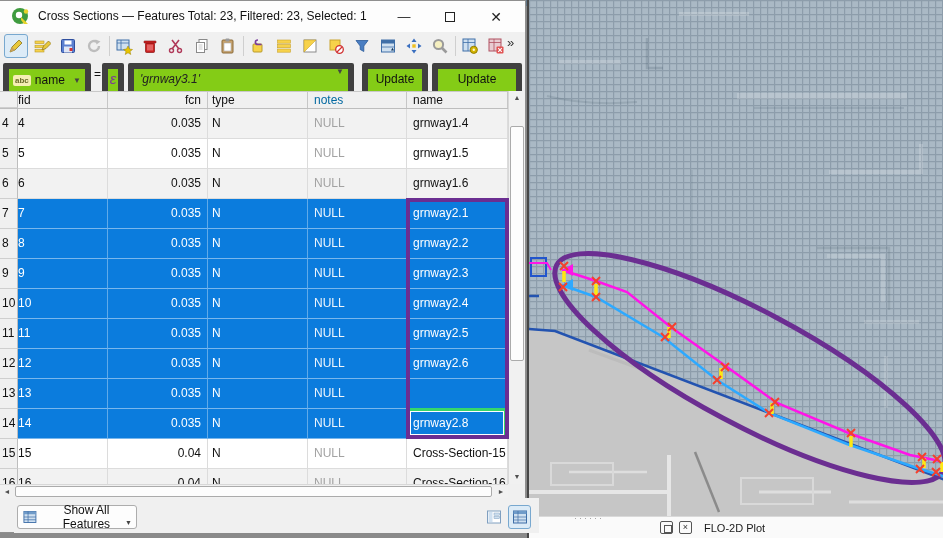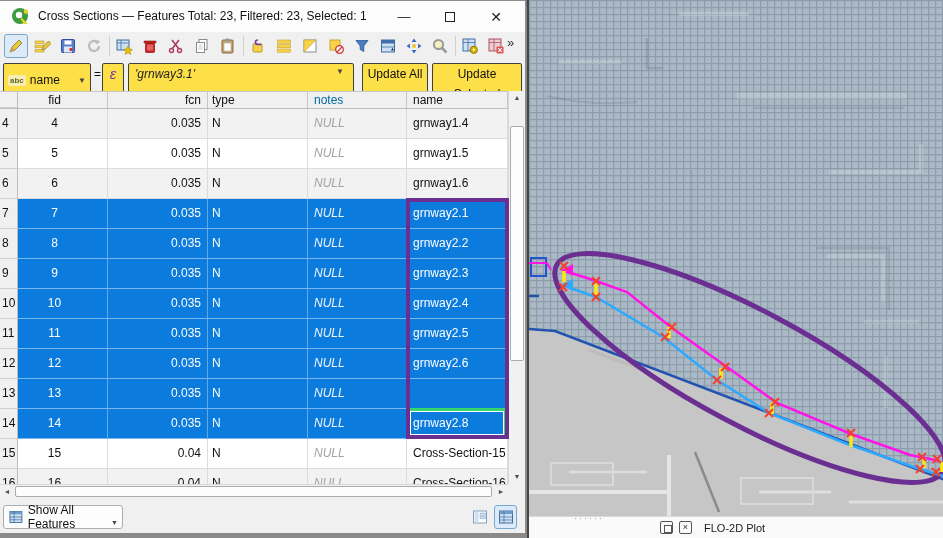--- a/index.html
+++ b/index.html
@@ -23,65 +23,65 @@
   .maxbox { display:inline-block; width:10px; height:10px; border:1.4px solid #222; margin-top:7px; }
 
   .toolbar { position:absolute; left:0; top:31px; width:100%; height:28px; background:#f0f0f0; }
   .tbtn { position:absolute; top:2px; width:24px; height:24px; border:1px solid transparent; border-radius:3px;
           display:flex; align-items:center; justify-content:center; }
   .tbtn.pressed { background:#dcebf7; border-color:#78a8cf; }
   .tsep { position:absolute; top:4px; width:1px; height:20px; background:#cfcfcf; }
   .toverflow { position:absolute; top:3px; left:507px; font-size:13px; color:#333; letter-spacing:-1px; }
 
   .filterbar { position:absolute; left:0; top:59px; width:100%; height:28px; background:#f0f0f0; }
-  .fbtn,.fbox { position:absolute; top:3px; height:34px; background:#fde047; border:1px solid #404040; border-radius:2px; font-size:12px; color:#111; }
+  .fbtn,.fbox { position:absolute; top:3px; height:34px; background:#84cc16; border:6px solid #404040; border-radius:2px; font-size:12px; color:#111; }
   .field-btn { left:3px; width:88px; display:flex; align-items:center; gap:4px; padding:0 4px; }
   .abc-ic { font-size:8px; font-weight:bold; color:#6a6a2a; background:#f6eeb4; border-radius:2px; padding:0 2px; line-height:11px; }
   .fb-caret { margin-left:auto; font-size:8px; color:#444; }
   .eq { position:absolute; left:94px; top:7px; font-size:12px; color:#111; }
   .eps-btn { left:102px; width:22px; text-align:center; font-size:15px; color:#7d3c98; font-style:italic; line-height:20px; }
   .expr { left:128px; width:226px; padding:0 18px 0 6px; font-style:italic; color:#222; line-height:20px; white-space:nowrap; overflow:hidden; }
   .expr-caret { position:absolute; right:4px; top:7px; font-size:8px; color:#444; }
   .upd-all { left:362px; width:66px; text-align:center; line-height:20px; }
   .upd-sel { left:432px; width:90px; text-align:center; line-height:20px; }
 
   
   .grid-area { position:absolute; left:0; top:90px; width:508px; height:393px; background:#fff; overflow:hidden; border-top:1px solid #c9c9c9; }
   .thead { display:flex; height:17px; background:#f0f0f0; border-bottom:1px solid #bdbdbd; }
   .hcell { font-size:12px; color:#111; text-align:left; line-height:16px; border-right:1px solid #c6c6c6; }
   .trow { display:flex; height:30px; background:#fff; }
   .trow.alt { background:#f2f2f2; }
   .trow.sel { background:#0b7cdd; }
   .cell { font-size:12px; color:#111; line-height:29px; border-right:1px solid #dcdcdc; border-bottom:1px solid #dcdcdc; overflow:hidden; white-space:nowrap; }
   .trow.sel .cell { color:#fff; border-right:1px solid rgba(255,255,255,.35); border-bottom:1px solid rgba(255,255,255,.45); }
   .rn { width:18px; background:#f0f0f0; color:#111 !important; padding-left:2px; border-right:1px solid #bdbdbd !important; border-bottom:1px solid #cfcfcf !important; }
-  .c-fid{width:90px; text-align:center; padding-right:16px;}
+  .c-fid{width:90px; text-align:left; padding-right:16px;}
   .c-fcn{width:100px; text-align:right; padding-right:6px;}
   .c-type{width:100px; padding-left:4px;}
-  .c-notes{width:99px; padding-left:6px; font-style:italic; color:#a3a3a3;}
+  .c-notes{width:99px; padding-left:6px; color:#a3a3a3;}
   .trow.sel .c-notes{ color:#eef5fc; }
   .c-name{width:101px; padding-left:6px;}
 
   
   .purple-rect { position:absolute; left:406px; top:197px; width:103px; height:241px; border:4px solid #6b2e91; z-index:6; pointer-events:none; }
   .green-box { position:absolute; left:407px; top:407px; width:100px; height:30px; border:3px solid #35d66b;
                box-shadow:inset 0 0 0 1px #fff; z-index:5; pointer-events:none; }
 
   
   .vsb { position:absolute; left:508px; top:90px; width:17px; height:393px; background:#f1f1f1; border-left:1px solid #d8d8d8; }
   .vsb .arr { position:absolute; left:0; width:16px; height:14px; text-align:center; font-size:7px; color:#505050; line-height:14px; }
   .vsb .a-up{top:0;} .vsb .a-dn{bottom:0;}
   .vsb .thumb { position:absolute; left:1px; top:35px; width:14px; height:235px; background:#fdfdfd; border:1px solid #ababab; border-radius:2px; }
   .hsb { position:absolute; left:0; top:483px; width:508px; height:14px; background:#f1f1f1; border-top:1px solid #d8d8d8; }
   .hsb .arr { position:absolute; top:0; width:14px; height:13px; text-align:center; font-size:7px; color:#505050; line-height:13px; }
   .hsb .a-l{left:0;} .hsb .a-r{right:0;}
   .hsb .thumb { position:absolute; left:15px; top:1px; width:477px; height:11px; background:#fdfdfd; border:1px solid #ababab; border-radius:2px; }
 
   
-  .statusbar { position:absolute; left:0; top:497px; width:100%; height:35px; background:#f0f0f0; }
+  .statusbar { position:absolute; left:14px; top:497px; width:100%; height:35px; background:#f0f0f0;text-align:center; }
   .saf-btn { position:absolute; left:3px; top:7px; width:120px; height:24px; background:#fdfdfd; border:1px solid #adadad; border-radius:3px;
              display:flex; align-items:center; gap:5px; padding:0 5px; font-size:12px; color:#111; }
   .saf-caret { position:absolute; right:4px; bottom:2px; font-size:7px; color:#444; }
   .viewbtn { position:absolute; top:7px; width:23px; height:24px; border:1px solid transparent; border-radius:3px; display:flex; align-items:center; justify-content:center; }
   .viewbtn.form { left:468px; }
   .viewbtn.tbl { left:494px; background:#dcebf7; border-color:#78a8cf; }
 
   
   #map-wrap { position:absolute; left:527px; top:0; width:416px; height:538px; border-left:2px solid #474747; }
   #map-svg { position:absolute; left:0; top:0; }

